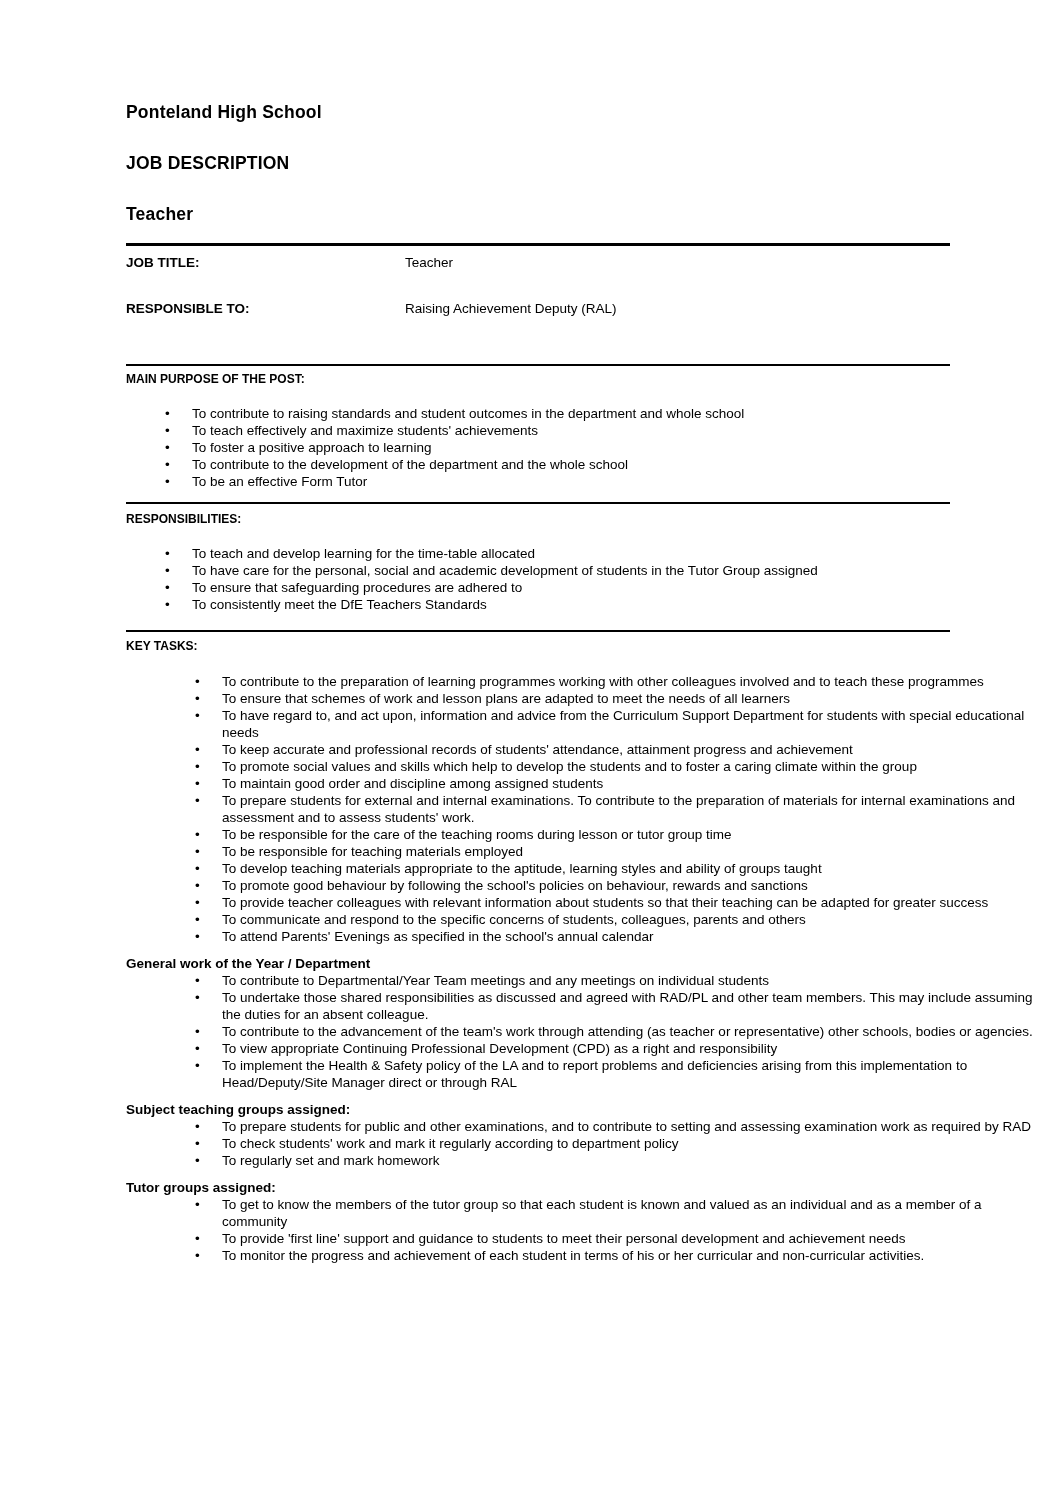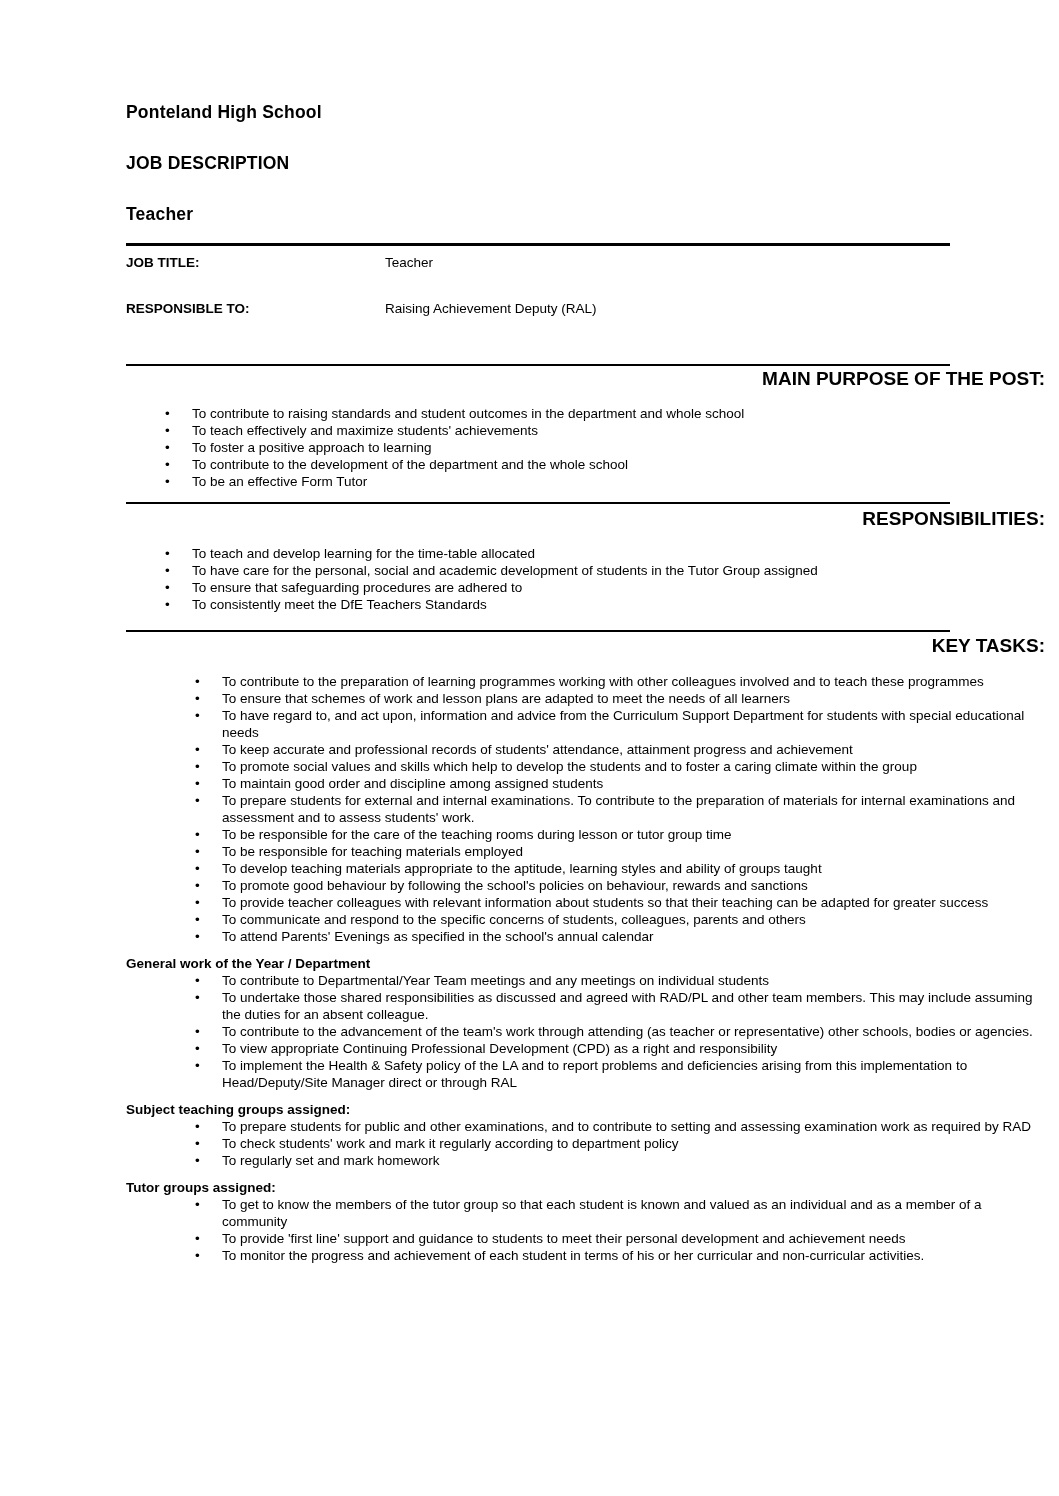--- a/index.html
+++ b/index.html
@@ -12,26 +12,26 @@
     overflow:hidden; position:relative;
   }
   h1.title { font-size:17.5px; line-height:18px; font-weight:700; margin-bottom:33px; letter-spacing:0.2px; }
   h1.title:last-of-type { margin-bottom:0; }
   hr.rule { border:none; border-top:2px solid #000; width:824px; margin:0; }
   hr.rule.thick { border-top-width:3px; }
   hr.r1 { margin-top:20px; }
   hr.r2 { margin-top:47px; }
   hr.r3 { margin-top:12px; }
   hr.r4 { margin-top:17px; }
-  .info-row { display:flex; font-size:13.5px; line-height:17px; }
+  .info-row { display:flex; font-size:13.5px; line-height:17px;gap:20px; }
   .info-row.first { margin-top:8px; }
   .info-row.second { margin-top:29px; }
   .info-label { font-weight:700; width:259px; flex:0 0 259px; }
   .info-value { }
-  h2.section-heading { font-size:19px; line-height:18px; font-weight:700;text-align:right; }
+  h2.section-heading { font-size:12px; line-height:18px; font-weight:700; }
   h2.mp { margin-top:4px; }
   h2.resp { margin-top:6px; }
   h2.kt { margin-top:5px; }
   ul.bullets { list-style:none; font-size:13.5px; line-height:17px; }
   ul.lvl1 { margin-top:17px; }
   ul.bullets li { position:relative; }
   ul.lvl1 li { padding-left:66px; }
   ul.lvl1 li::before { content:"\2022"; position:absolute; left:39px; top:0; }
   ul.lvl2 li { padding-left:96px; }
   ul.lvl2 li::before { content:"\2022"; position:absolute; left:69px; top:0; }

